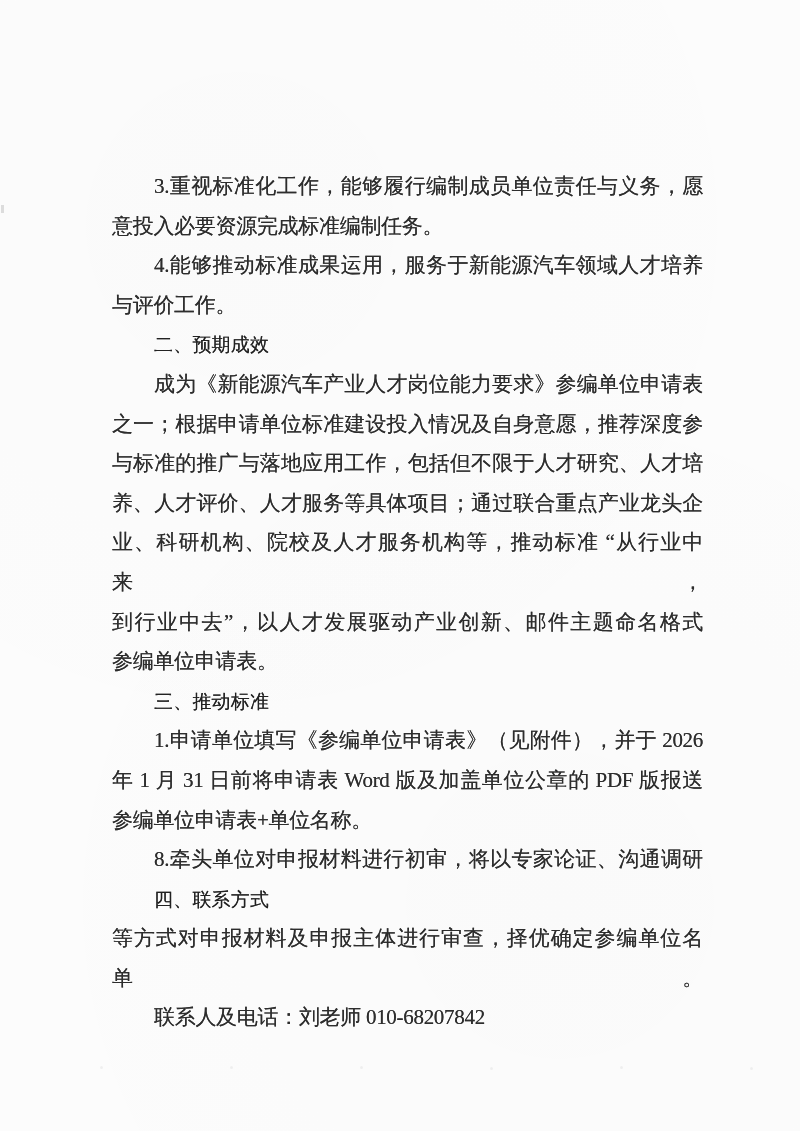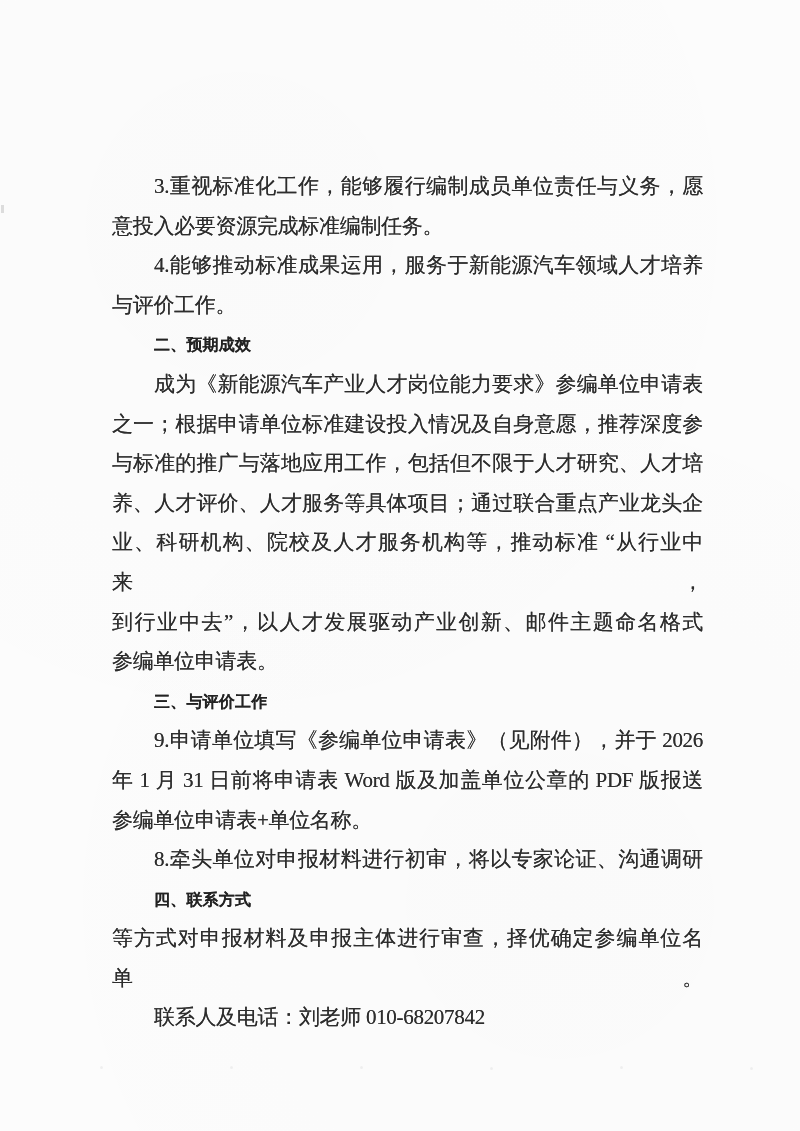--- a/index.html
+++ b/index.html
@@ -40,22 +40,22 @@
   .justify {
     text-align: justify;
     text-align-last: justify;
     text-justify: inter-character;
   }
   .indent {
     text-indent: 42px;
   }
   .heading {
     font-family: "Liberation Sans", sans-serif;
-    font-weight: 700;
-    font-size: 16px;
+    font-weight: 400;
+    font-size: 19px;
     text-indent: 42px;
     color: #222;
     letter-spacing: 0.2px;
   }
   .artifact {
     position: absolute;
     background: rgba(0,0,0,0.10);
     border-radius: 50%;
   }
   .dot { width: 3px; height: 3px; opacity: 0.5; }
@@ -79,22 +79,22 @@
     <div class="line justify indent">4.能够推动标准成果运用，服务于新能源汽车领域人才培养</div>
     <div class="line">与评价工作。</div>
     <div class="line heading">二、预期成效</div>
     <div class="line justify indent">成为《新能源汽车产业人才岗位能力要求》参编单位申请表</div>
     <div class="line justify">之一；根据申请单位标准建设投入情况及自身意愿，推荐深度参</div>
     <div class="line justify">与标准的推广与落地应用工作，包括但不限于人才研究、人才培</div>
     <div class="line justify">养、人才评价、人才服务等具体项目；通过联合重点产业龙头企</div>
     <div class="line justify">业、科研机构、院校及人才服务机构等，推动标准 “从行业中来，</div>
     <div class="line justify">到行业中去”，以人才发展驱动产业创新、邮件主题命名格式</div>
     <div class="line">参编单位申请表。</div>
-    <div class="line heading">三、与评价工作</div>
-    <div class="line justify indent">9.申请单位填写《参编单位申请表》（见附件），并于 2026</div>
+    <div class="line heading">三、推动标准</div>
+    <div class="line justify indent">1.申请单位填写《参编单位申请表》（见附件），并于 2026</div>
     <div class="line justify">年 1 月 31 日前将申请表 Word 版及加盖单位公章的 PDF 版报送</div>
     <div class="line">参编单位申请表+单位名称。</div>
     <div class="line justify indent">8.牵头单位对申报材料进行初审，将以专家论证、沟通调研</div>
     <div class="line heading">四、联系方式</div>
     <div class="line justify">等方式对申报材料及申报主体进行审查，择优确定参编单位名单。</div>
     <div class="line indent">联系人及电话：刘老师  010-68207842</div>
   </div>
 
   <div class="edge-mark"></div>
   <div class="artifact dot" style="left:100px; top:1066px;"></div>

